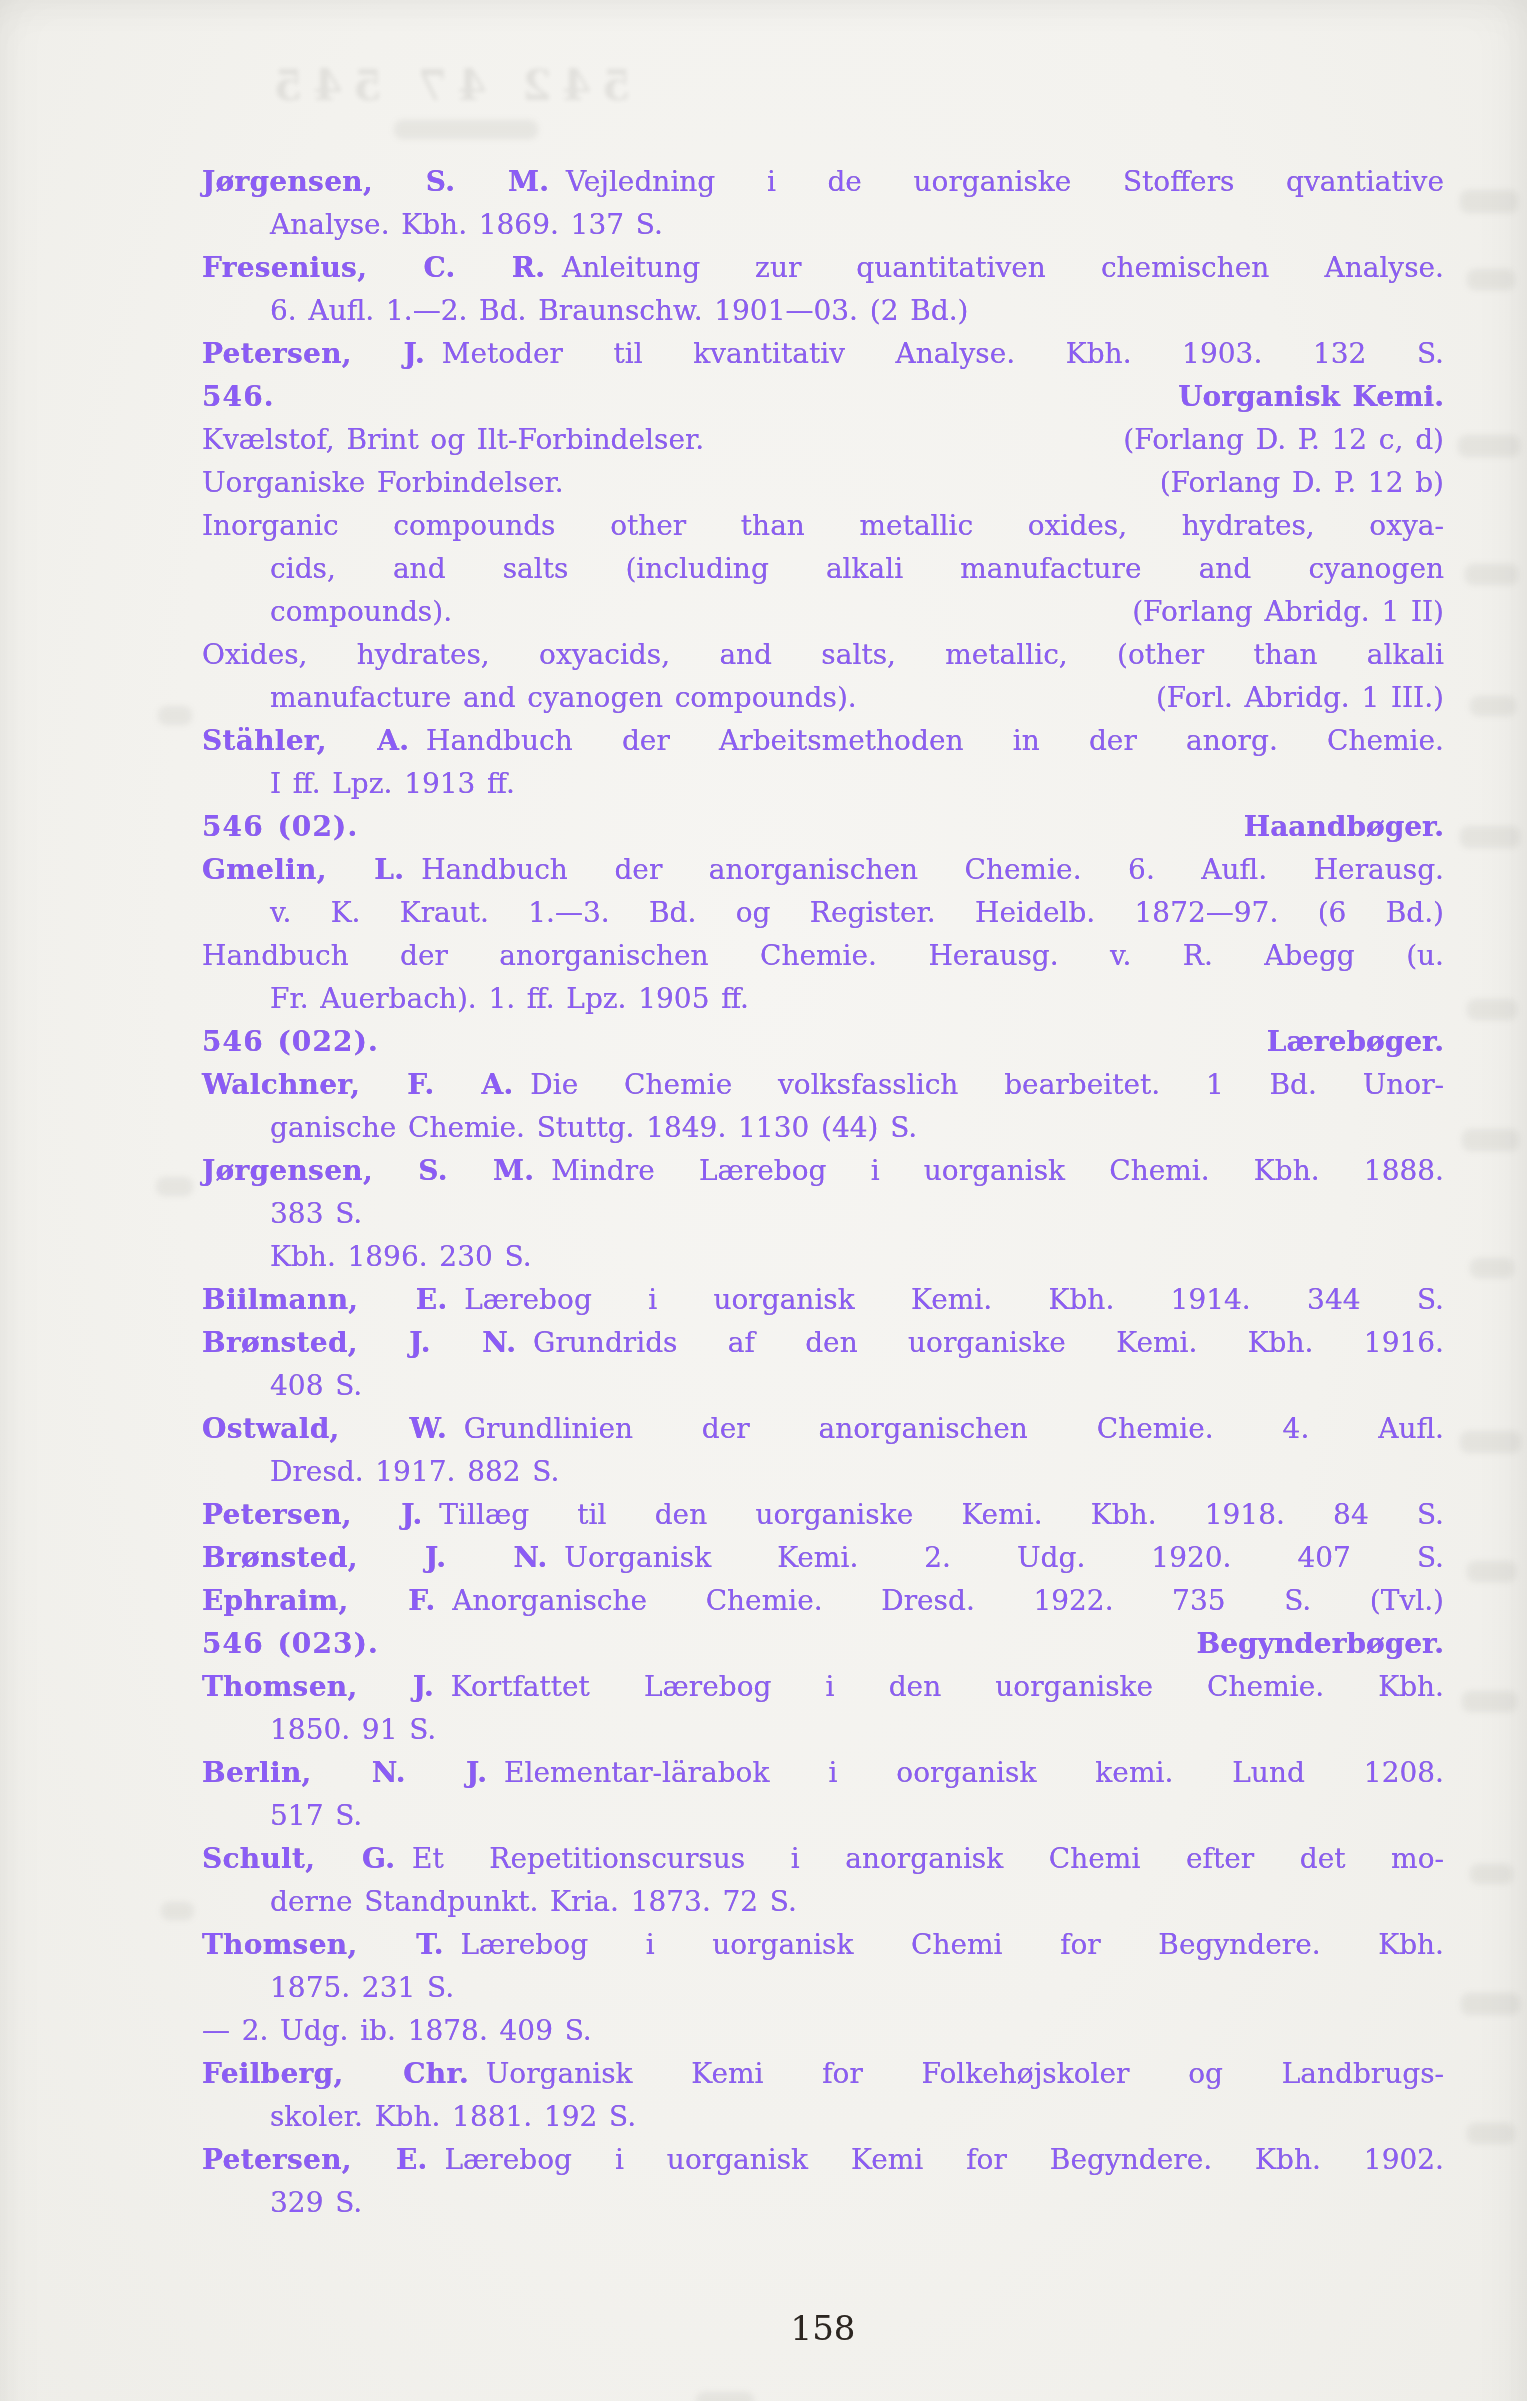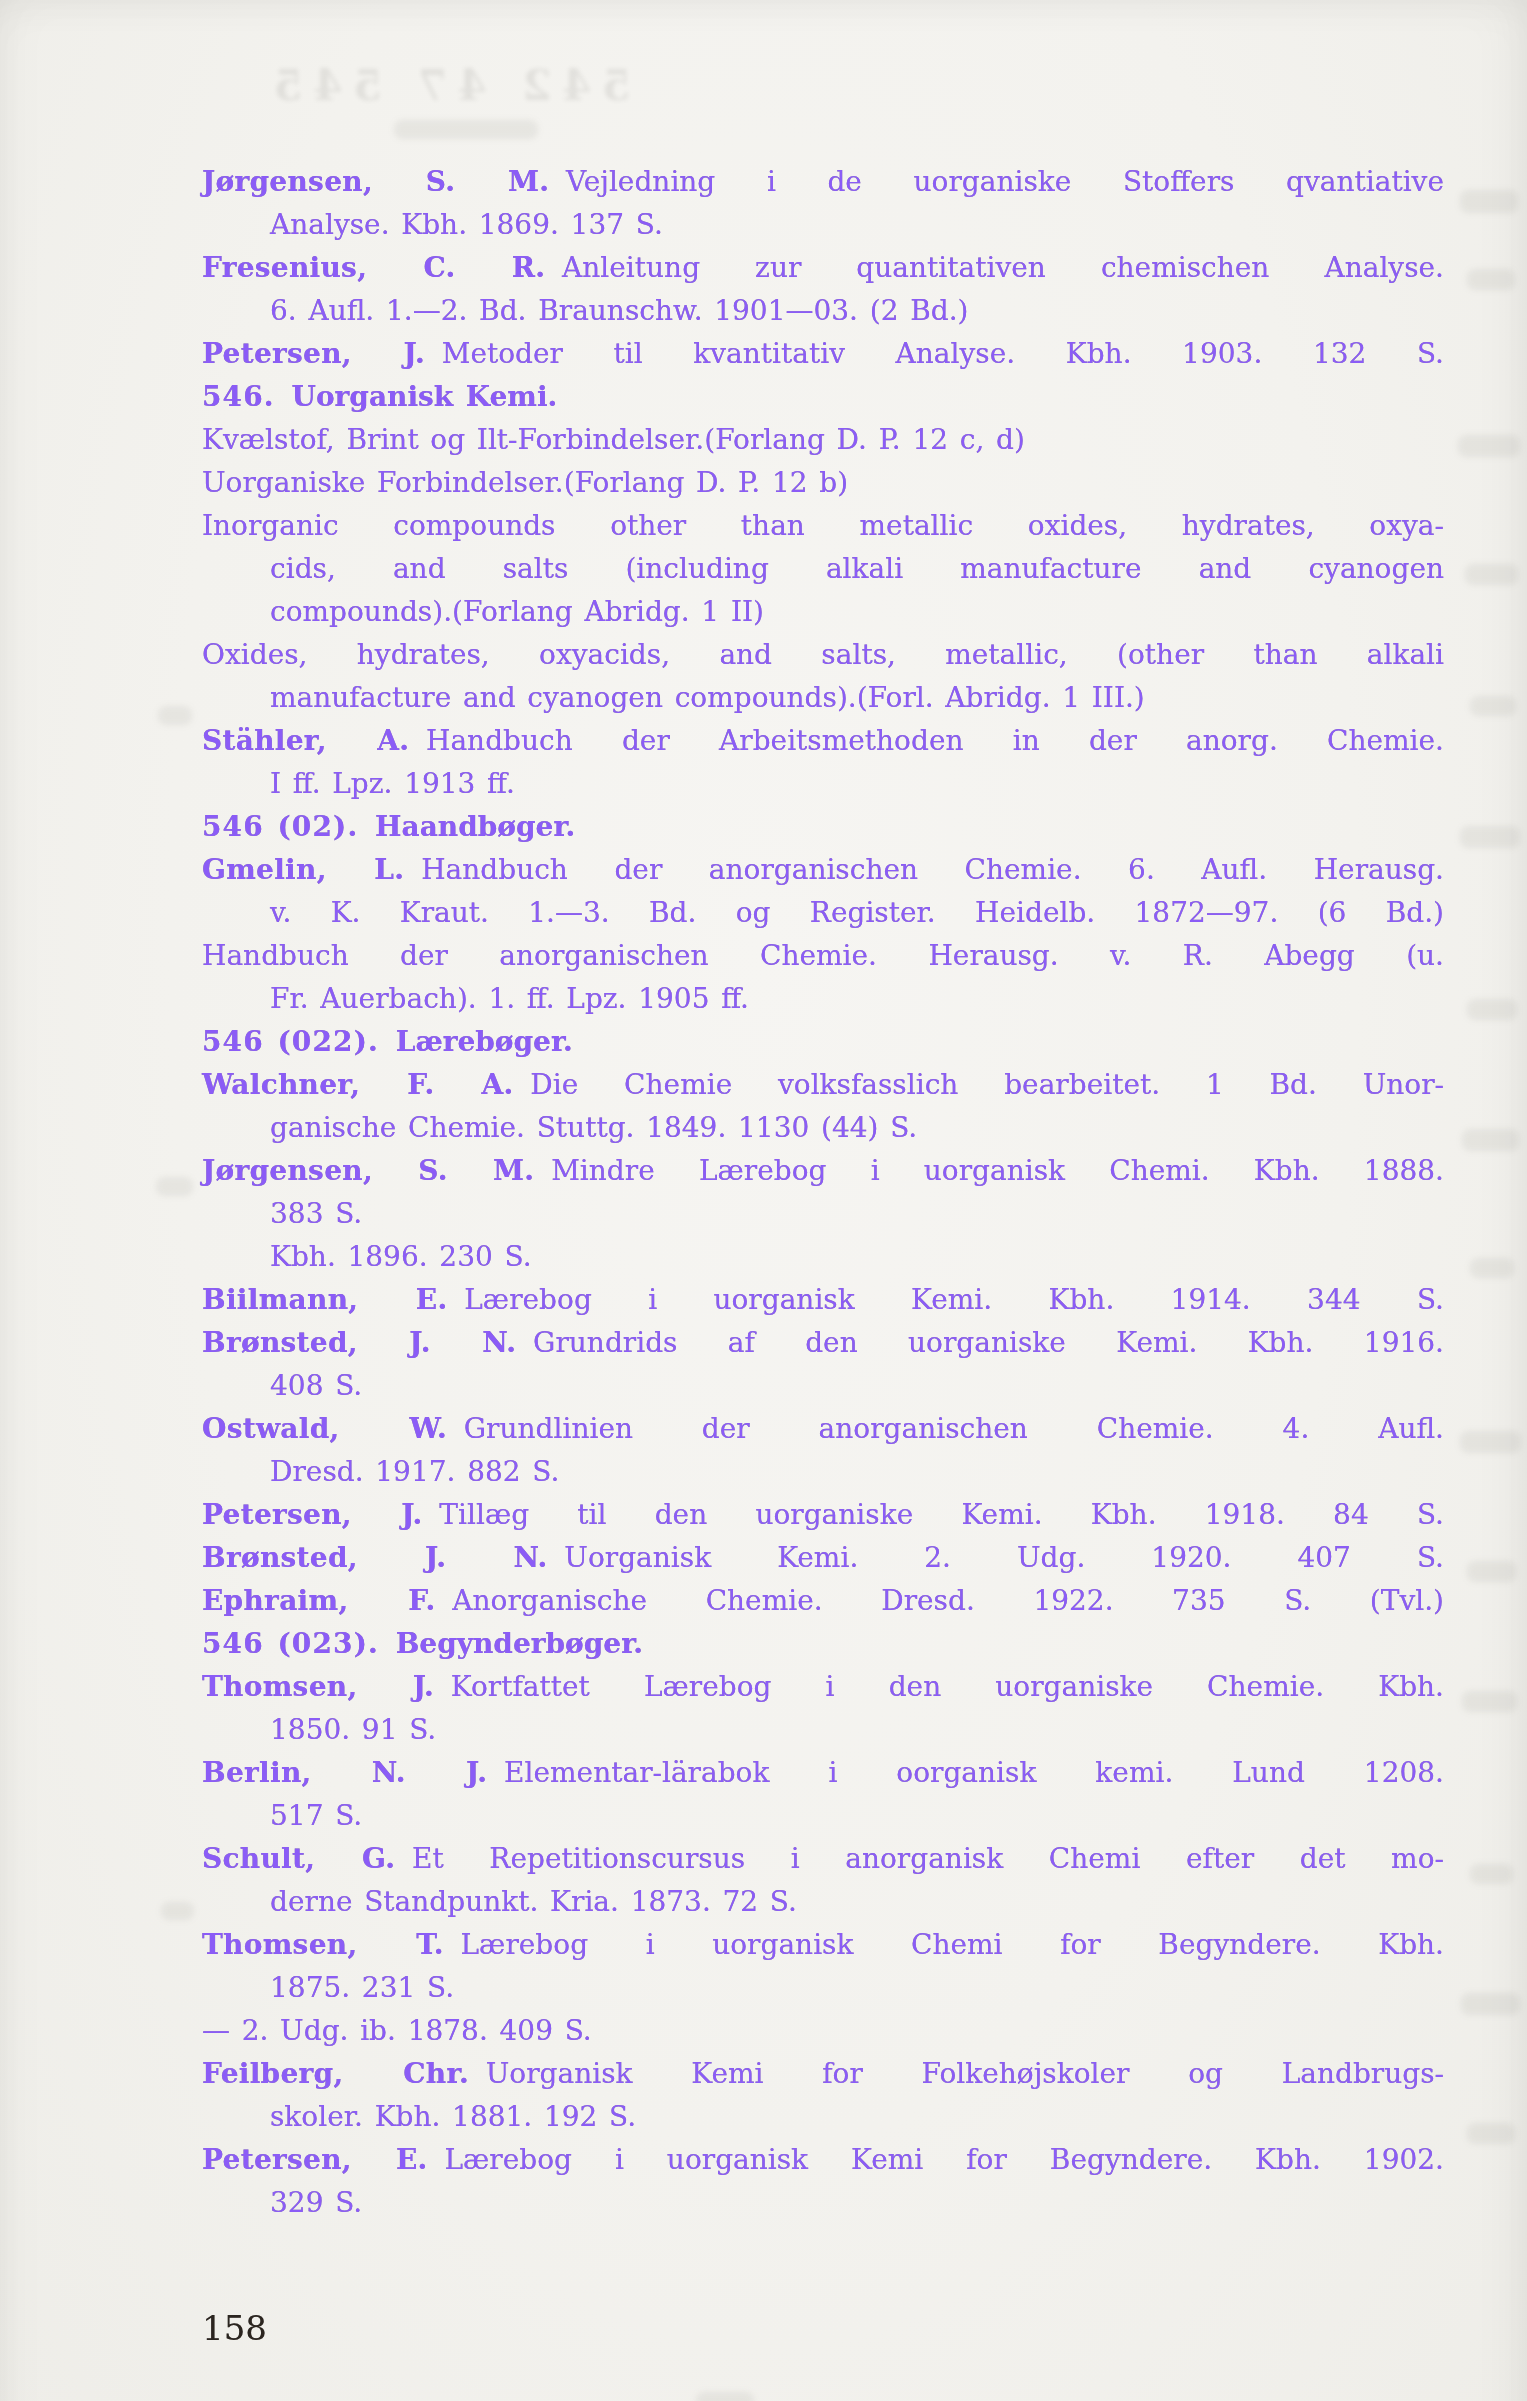--- a/index.html
+++ b/index.html
@@ -12,34 +12,34 @@
     box-shadow:inset -19px 0 43px rgba(0,0,0,.035), inset 19px 0 43px rgba(0,0,0,.02),
                inset 0 -14.4px 38px rgba(0,0,0,.025), inset 0 14.4px 38px rgba(0,0,0,.02);}
   .textblock{position:absolute;left:202px;top:160px;width:1242px}
   .line{
     font-size:28px;line-height:43px;color:#8b5cf6;
     word-spacing:.10em;
     text-shadow:0 0 0.5px rgba(43,37,32,.45);
   }
   .line.justify{text-align:justify;text-align-last:justify}
   .line.indent{padding-left:68px}
-  .line.split{display:flex;justify-content:flex-start}
+  .line.split{display:flex;justify-content:space-between}
   .line.split .left{white-space:nowrap}
   .line.split .right{white-space:nowrap}
   .author{font-weight:700;margin-right:.60em;letter-spacing:.01em}
   .section .author{letter-spacing:.04em}
   .section .right{font-weight:700}
   .ghost-header{
     position:absolute;left:226px;top:57px;width:442px;height:58px;
     font-weight:700;font-size:42px;line-height:58px;text-align:center;
     color:#55534e;opacity:.11;filter:blur(1.9px);
     transform:scaleX(-1);letter-spacing:.25em;
   }
   .pageno{
-    position:absolute;left:202px;top:2311px;width:1242px;text-align:left;
+    position:absolute;left:202px;top:2311px;width:1242px;text-align:center;
     font-size:34px;line-height:1;color:#2b2520;text-shadow:0 0 0.5px rgba(43,37,32,.4);
   }
   .smudge{position:absolute;background:rgba(92,90,84,.085);filter:blur(3.4px);border-radius:8.6px;pointer-events:none}
 </style>
 </head>
 <body>
 
 <div class="scan-vignette"></div>
 
 <div class="ghost-header">542 47 545</div>

